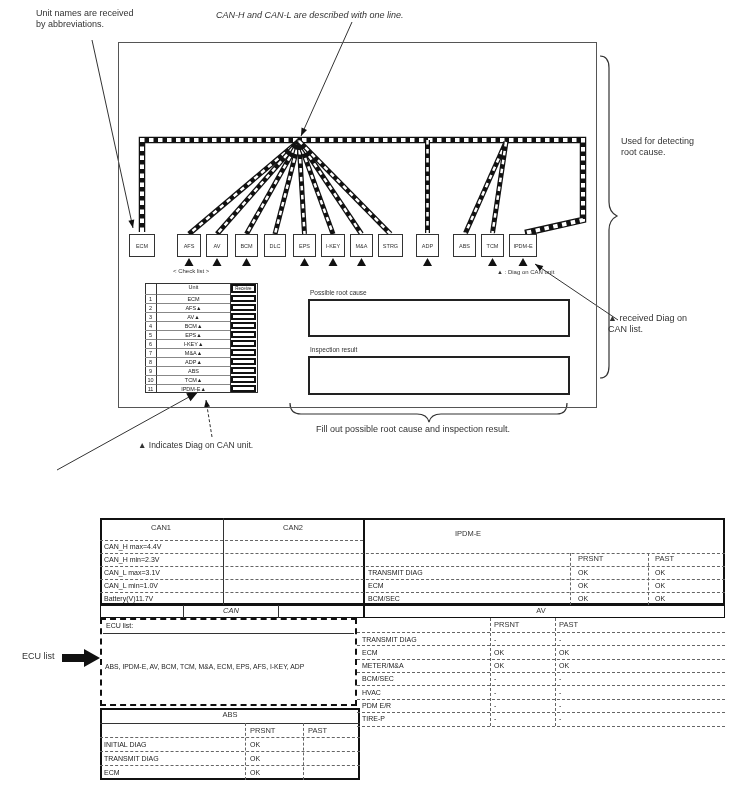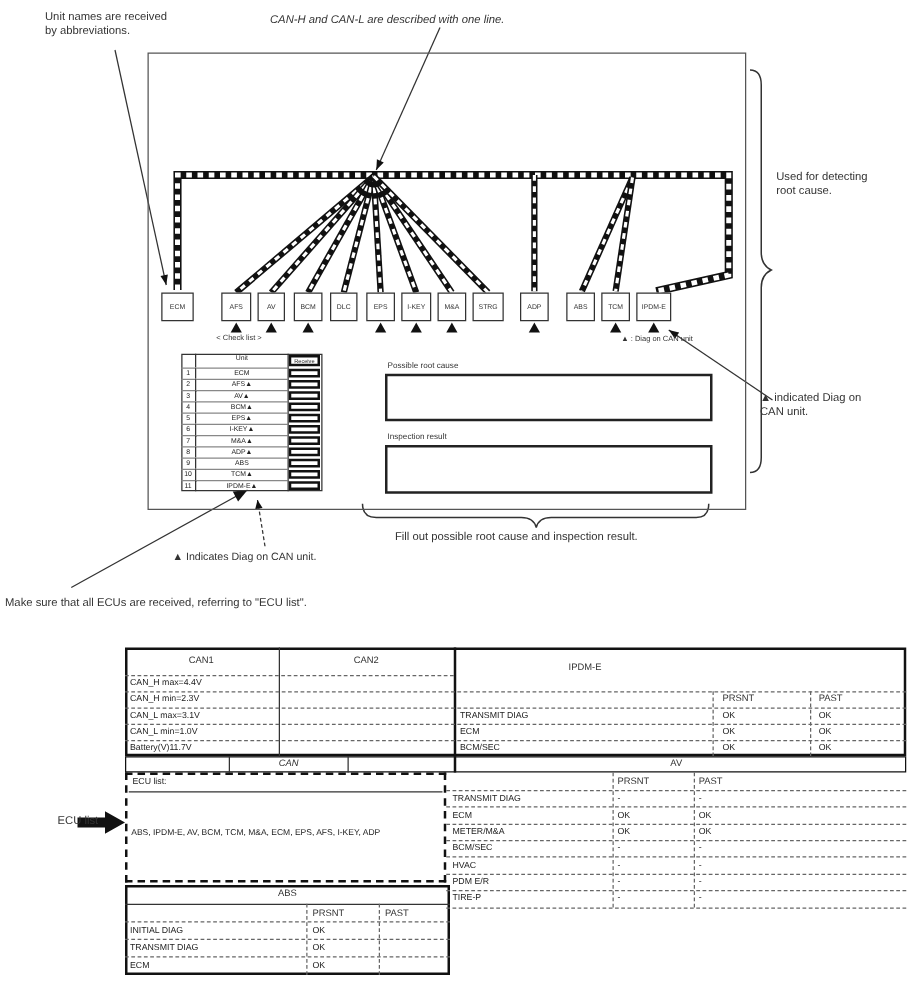--- a/index.html
+++ b/index.html
@@ -92,27 +92,26 @@
   <div class="txt tiny" style="left:310px;top:289px;font-size:6.5px;">Possible root cause</div>
   <div class="fillbox" style="left:308px;top:299px;width:262px;height:38px;"></div>
   <div class="txt tiny" style="left:310px;top:346px;font-size:6.5px;">Inspection result</div>
   <div class="fillbox" style="left:308px;top:356px;width:262px;height:39px;"></div>
 
   <div class="txt" style="left:621px;top:136px;">
     <div>Used for detecting</div>
     <div>root cause.</div>
   </div>
   <div class="txt" style="left:608px;top:313px;">
-    <div>▲ indicated Diag on</div>
-    <div>CAN unit.</div>
+    <div>▲ received Diag on</div>
+    <div>CAN list.</div>
   </div>
 
   <div class="txt mid" style="left:138px;top:440px;">▲ Indicates  Diag on CAN unit.</div>
   <div class="txt" style="left:316px;top:424px;">Fill out possible root cause and inspection result.</div>
-  <div class="txt" style="left:4px;top:477px;">Make sure that all ECUs are received, referring to "ECU list".</div>
 
 
   <div class="bold-frame" style="left:100px;top:518px;width:625px;height:87px;"></div>
   <div class="vsolid" style="left:223px;top:518px;height:87px;"></div>
   <div class="vsolid" style="left:363px;top:518px;height:87px;border-left-width:2px;border-color:#111;"></div>
   <div class="ct hd center" style="left:161px;top:523px;">CAN1</div>
   <div class="ct hd center" style="left:293px;top:523px;">CAN2</div>
   <div class="ct hd center" style="left:468px;top:529px;">IPDM-E</div>
   <div class="ct hd" style="left:578px;top:554px;">PRSNT</div>
   <div class="ct hd" style="left:655px;top:554px;">PAST</div>
@@ -137,21 +136,21 @@
   <div class="vdash" style="left:555px;top:618px;height:108px;"></div>
 
   <div class="bold-frame" style="left:100px;top:708px;width:260px;height:72px;"></div>
   <div class="ct hd center" style="left:230px;top:710px;">ABS</div>
   <div class="hsolid" style="left:100px;top:723px;width:260px;"></div>
   <div class="ct hd" style="left:250px;top:726px;">PRSNT</div>
   <div class="ct hd" style="left:308px;top:726px;">PAST</div>
   <div class="vdash" style="left:245px;top:723px;height:57px;"></div>
   <div class="vdash" style="left:303px;top:723px;height:57px;"></div>
 
-  <div class="txt" style="left:22px;top:651px;margin-left:24px;">ECU list</div>
+  <div class="txt" style="left:22px;top:651px;">ECU list</div>
 
 <div class="ecu-box" style="left:129px;top:234px;width:26px;height:23px;">ECM</div>
     <div class="ecu-box" style="left:177px;top:234px;width:24px;height:23px;">AFS</div>
     <div class="ecu-box" style="left:206px;top:234px;width:22px;height:23px;">AV</div>
     <div class="ecu-box" style="left:235px;top:234px;width:23px;height:23px;">BCM</div>
     <div class="ecu-box" style="left:264px;top:234px;width:22px;height:23px;">DLC</div>
     <div class="ecu-box" style="left:293px;top:234px;width:23px;height:23px;">EPS</div>
     <div class="ecu-box" style="left:321px;top:234px;width:24px;height:23px;">I-KEY</div>
     <div class="ecu-box" style="left:350px;top:234px;width:23px;height:23px;">M&amp;A</div>
     <div class="ecu-box" style="left:378px;top:234px;width:25px;height:23px;">STRG</div>

